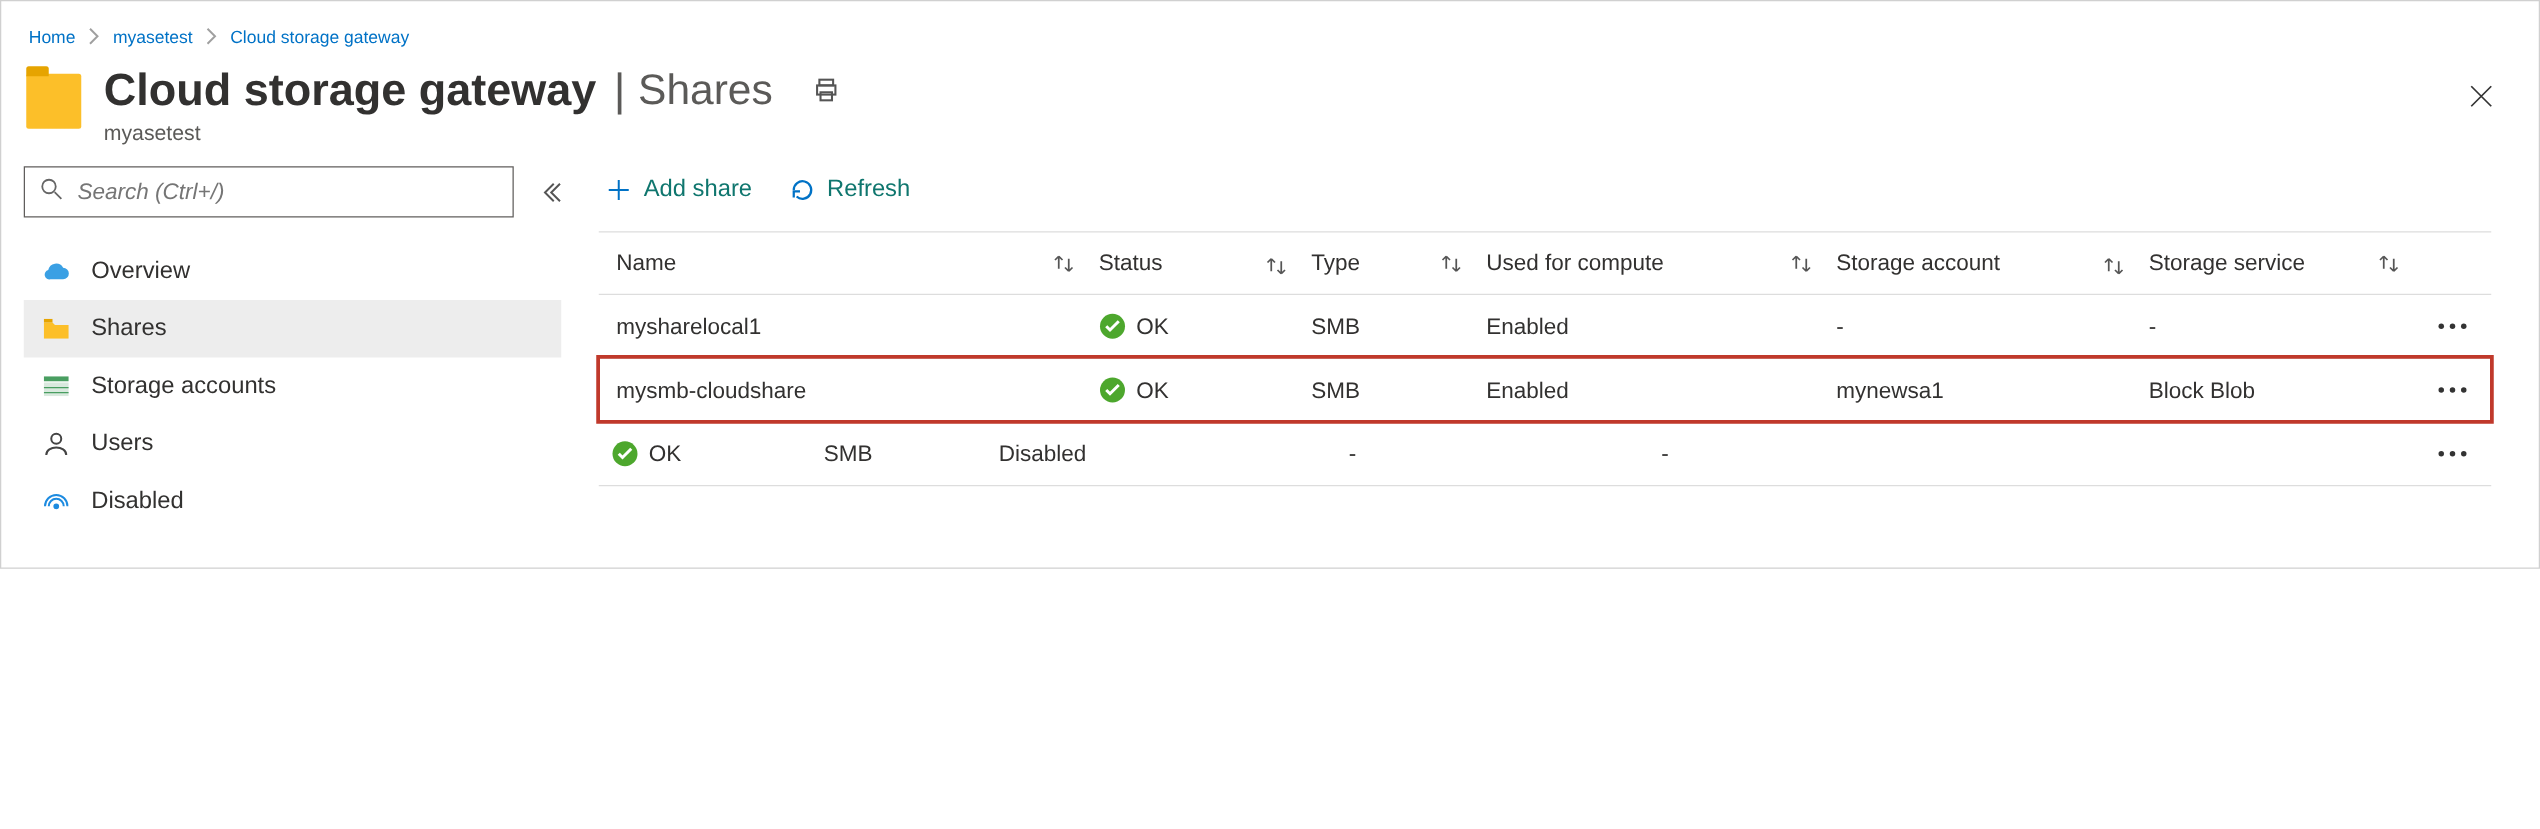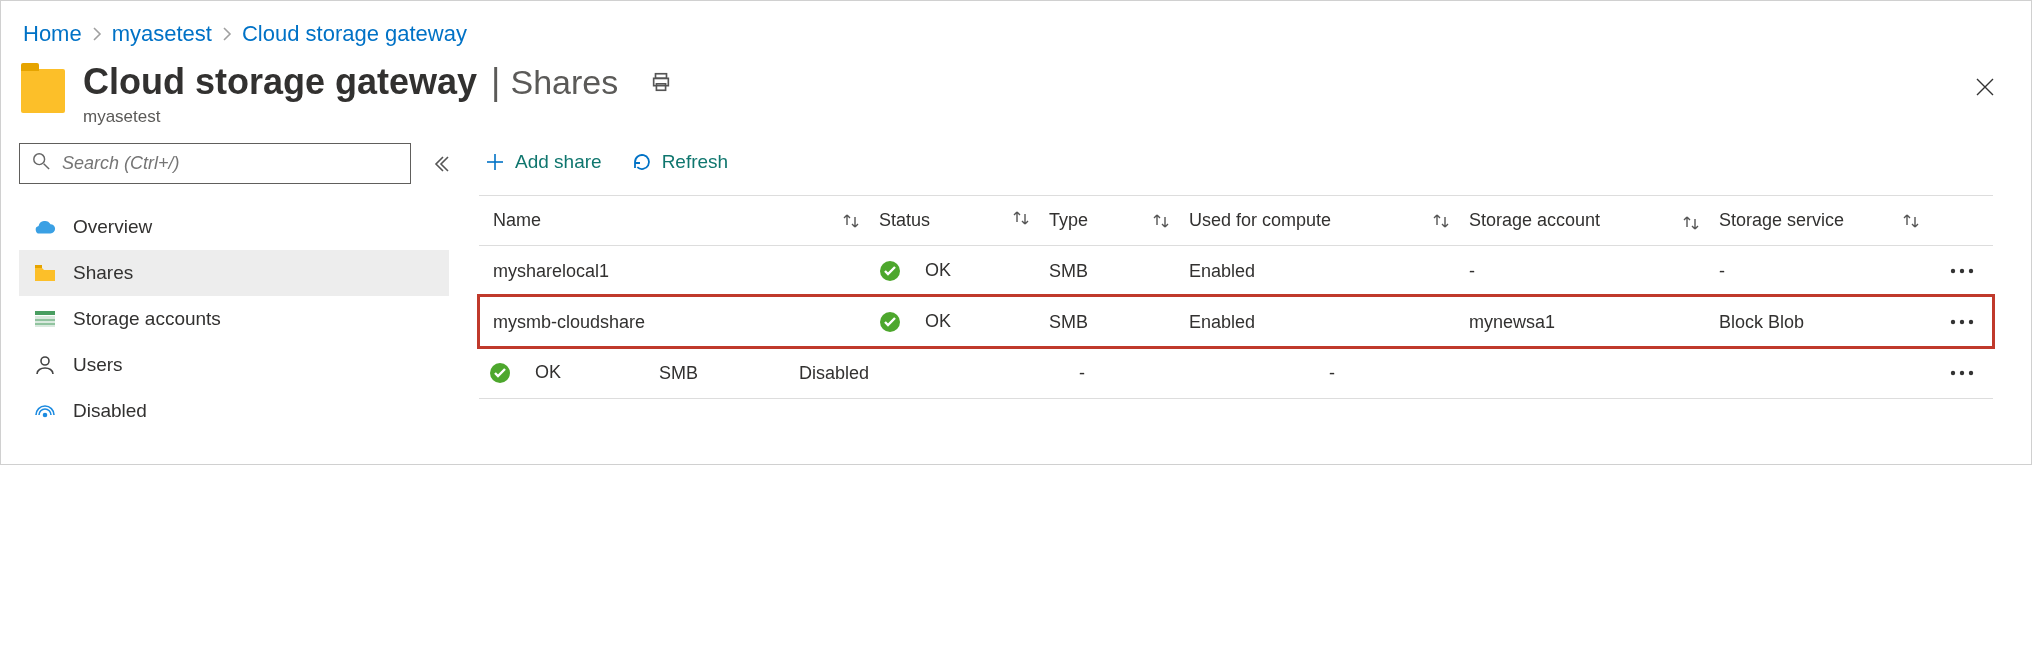--- a/index.html
+++ b/index.html
@@ -12,21 +12,21 @@
     width: 2032px;
     border: 1px solid #d0d0d0;
     padding: 16px 18px 30px;
   }
 
   
   .breadcrumb {
     display: flex;
     align-items: center;
     gap: 10px;
-    font-size: 22px;
+    font-size: 14px;
     margin: 4px 0 14px 4px;
   }
   .breadcrumb a { color: #0072c6; text-decoration: none; cursor: pointer; }
   .bc-chevron { color: #a0a0a0; }
   .bc-chevron svg { display:block; }
 
   
   .header-block {
     display: flex;
     align-items: flex-start;
@@ -146,21 +146,21 @@
     display:flex;
     align-items:center;
     border-top: 1px solid #ddd;
     padding: 14px 10px;
   }
   .table-header {
     font-weight: 400;
   }
   .table-row { font-size: 18px; }
   .col-name    { flex: 0 0 390px; display:flex; align-items:center; gap:8px; padding-left: 4px;}
-  .col-status  { flex: 0 0 170px; display:flex; align-items:flex-start; gap:24px; }
+  .col-status  { flex: 0 0 170px; display:flex; align-items:flex-end; gap:8px; }
   .col-type    { flex: 0 0 140px; display:flex; align-items:center; gap:8px; }
   .col-compute { flex: 0 0 280px; display:flex; align-items:center; gap:8px;text-align:right; }
   .col-account { flex: 0 0 250px; display:flex; align-items:flex-end; gap:8px; }
   .col-service { flex: 0 0 220px; display:flex; align-items:center; gap:8px; }
   .col-more    { flex: 1; display:flex; justify-content:flex-end; }
   .sort-arrows { margin-left: auto; margin-right: 18px; cursor:pointer; color:#555; }
   .sort-arrows svg { display:block; }
   .status-icon { width:22px; height:22px; }
   .ellipsis-btn { cursor:pointer; color:#333; padding: 0 8px;}
   .ellipsis-btn svg { display:block; }

